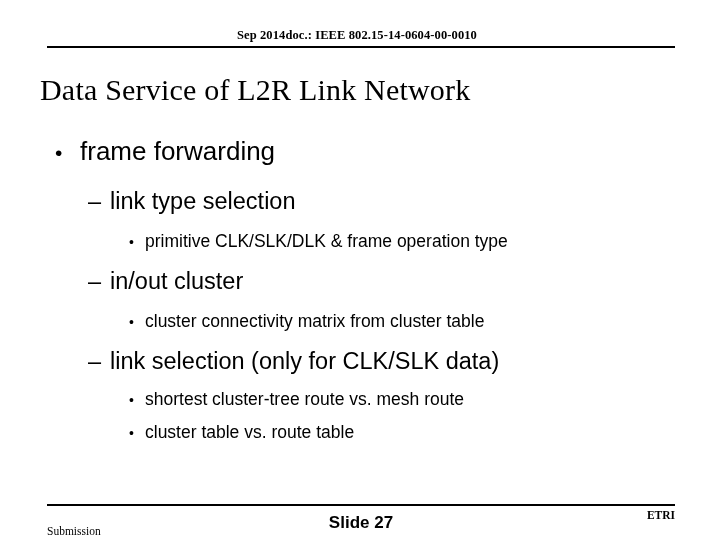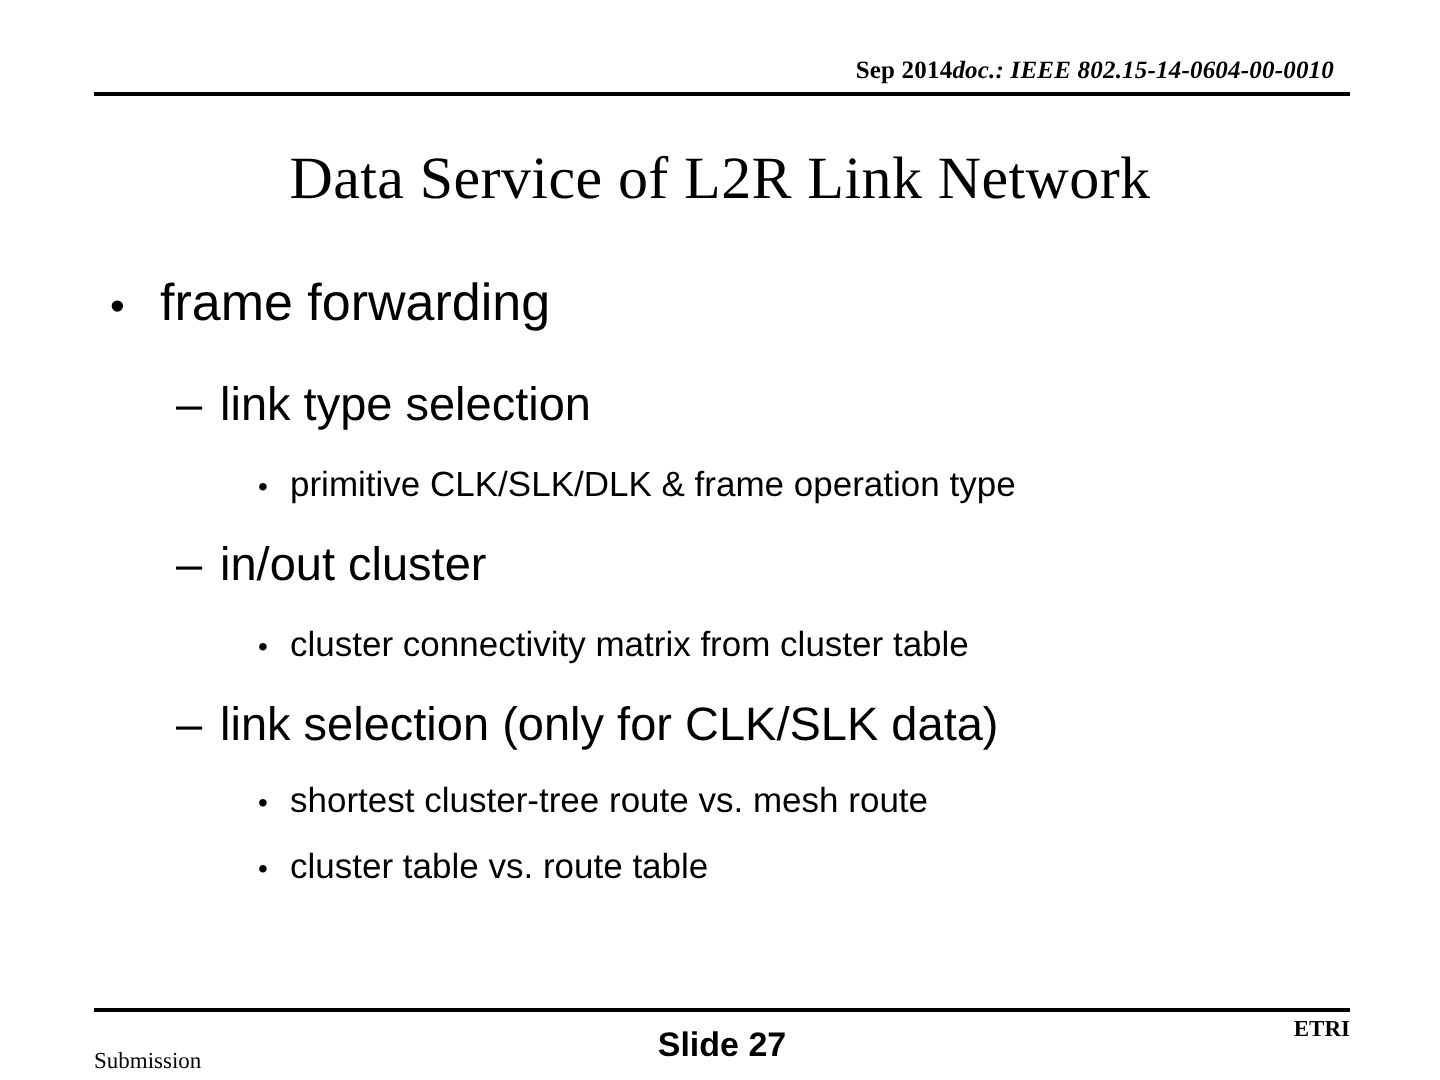--- a/index.html
+++ b/index.html
@@ -28,52 +28,50 @@
   
   .header {
     position: absolute;
     left: 47px;
     top: 28px;
     width: 628px;
     height: 22px;
   }
   .header-row {
     display: flex;
-    justify-content: flex-end;
+    justify-content: center;
     align-items: flex-end;
     font-family: "Liberation Serif", "DejaVu Serif", serif;
     font-weight: bold;
     font-size: 12.5px;
     line-height: 14px;
     letter-spacing: 0.1px;
   }
   .header-date {
     white-space: nowrap;
   }
   .header-doc {
     white-space: nowrap;
     padding-right: 8px;
-    font-style: italic;
   }
   .header-rule {
     position: absolute;
     left: 47px;
     top: 46px;
     width: 628px;
     height: 0;
     border-top: 2.2px solid #000000;
   }
 
   
   .title {
     position: absolute;
     left: 40px;
     top: 72px;
     width: 640px;
-    text-align: center;
     font-family: "Liberation Serif", "DejaVu Serif", serif;
     font-weight: normal;
     font-size: 30px;
     line-height: 36px;
     letter-spacing: 0.2px;
     white-space: nowrap;
   }
 
   
   .body {

